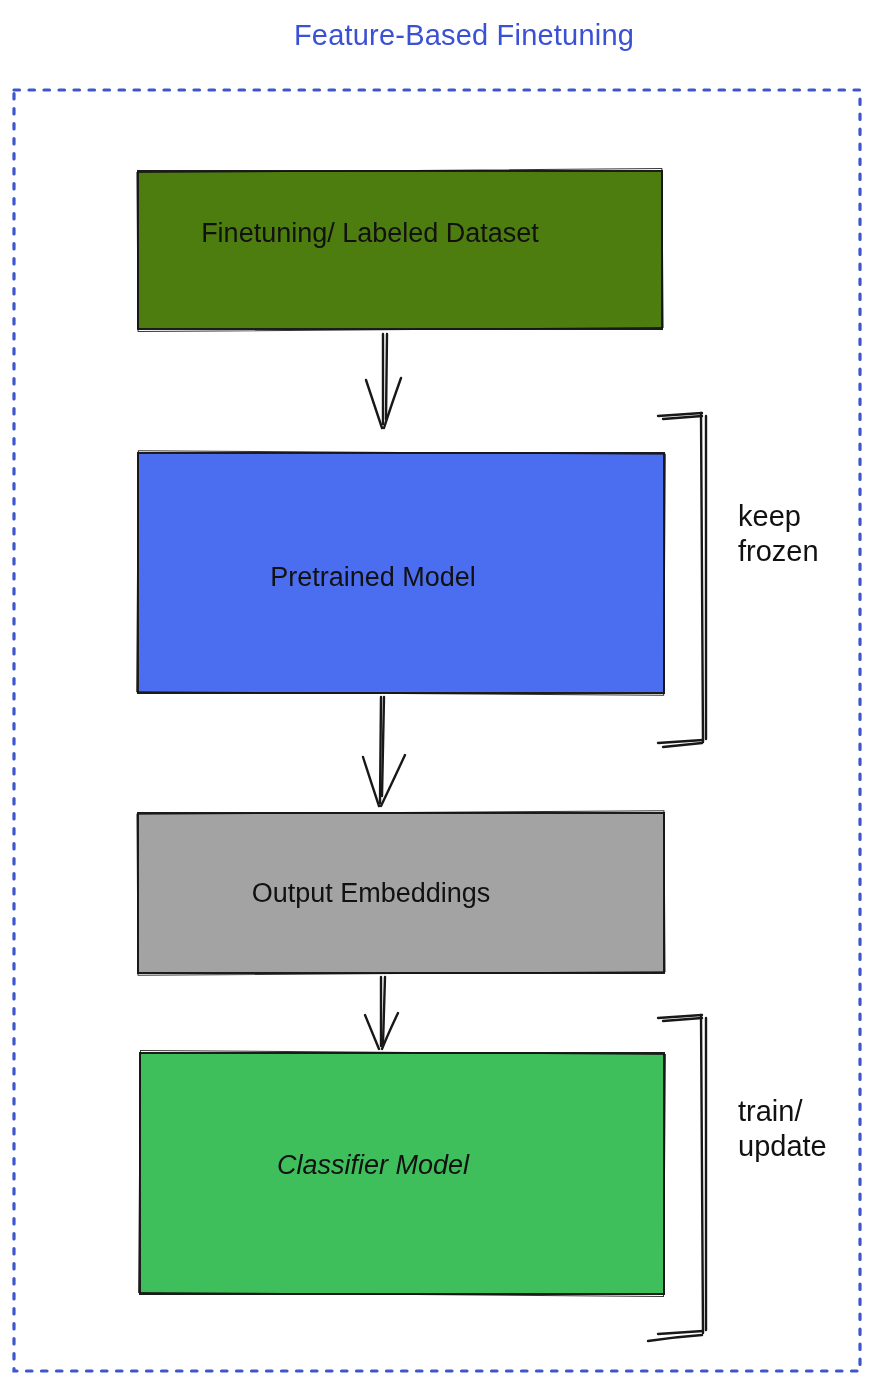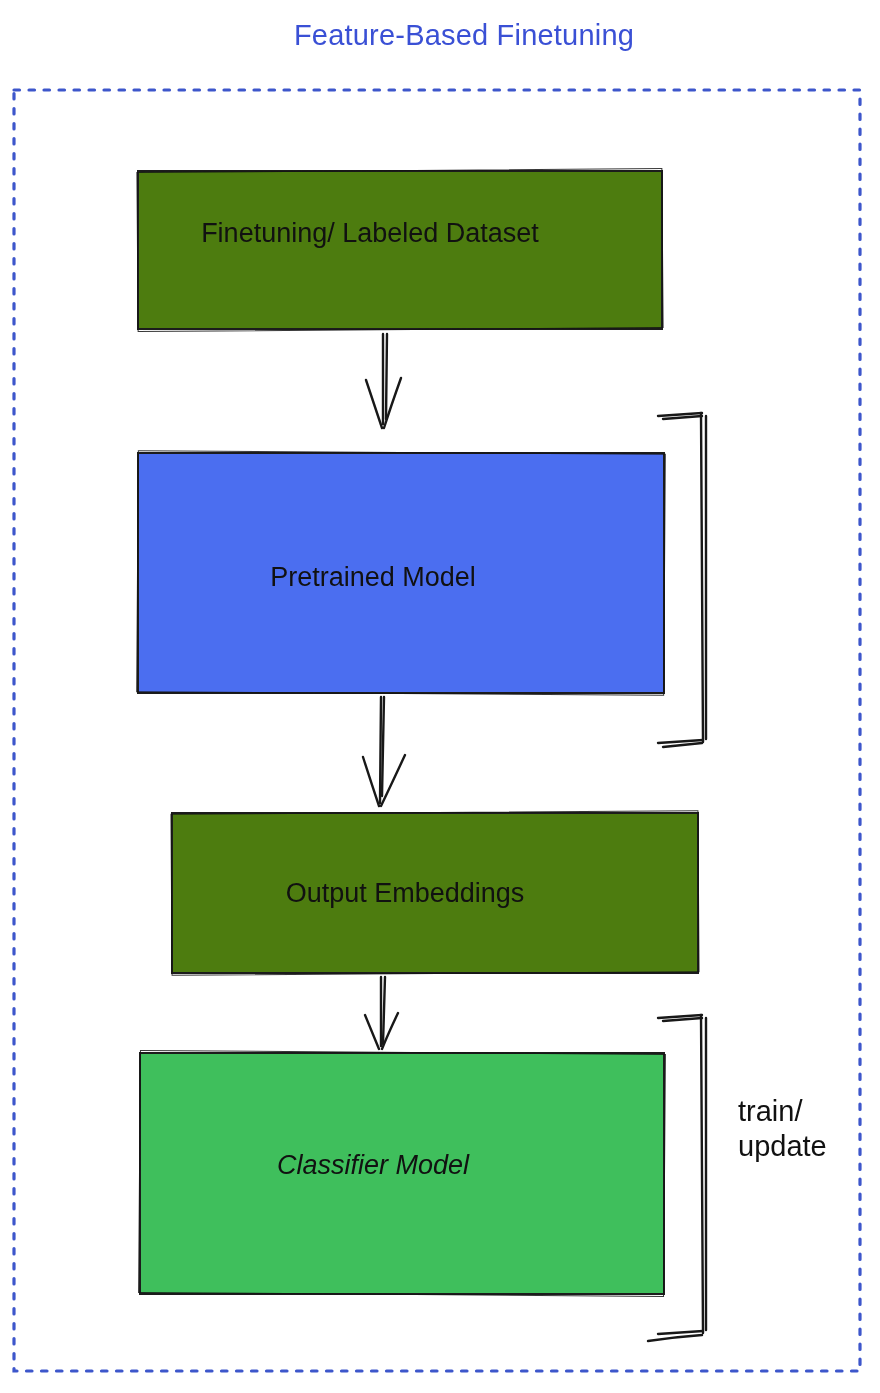--- a/index.html
+++ b/index.html
@@ -118,24 +118,25 @@
   </svg>
 
   <div class="box box1" style="background-color: #4d7c0f;">
     <span style="color: rgb(17, 17, 17);">Finetuning/ Labeled Dataset</span>
   </div>
 
   <div class="box box2" style="background-color: rgb(75, 110, 240);">
     <span style="color: rgb(17, 17, 17);">Pretrained Model</span>
   </div>
 
-  <div class="box box3" style="background-color: #4d7c0f; margin-left: 34px;">
+  <div class="box box3" style="background-color: #a3a3a3;">
     <span style="color: rgb(17, 17, 17);">Output Embeddings</span>
   </div>
 
   <div class="box box4" style="background-color: rgb(63, 191, 92);">
     <span style="color: rgb(17, 17, 17);">Classifier Model</span>
   </div>
 
+  <div class="annotation ann-keep-frozen" style="color: rgb(17, 17, 17);">keep frozen</div>
 
   <div class="annotation ann-train-update" style="color: rgb(17, 17, 17);">train/ update</div>
 
 </div>
 
 </body></html>

